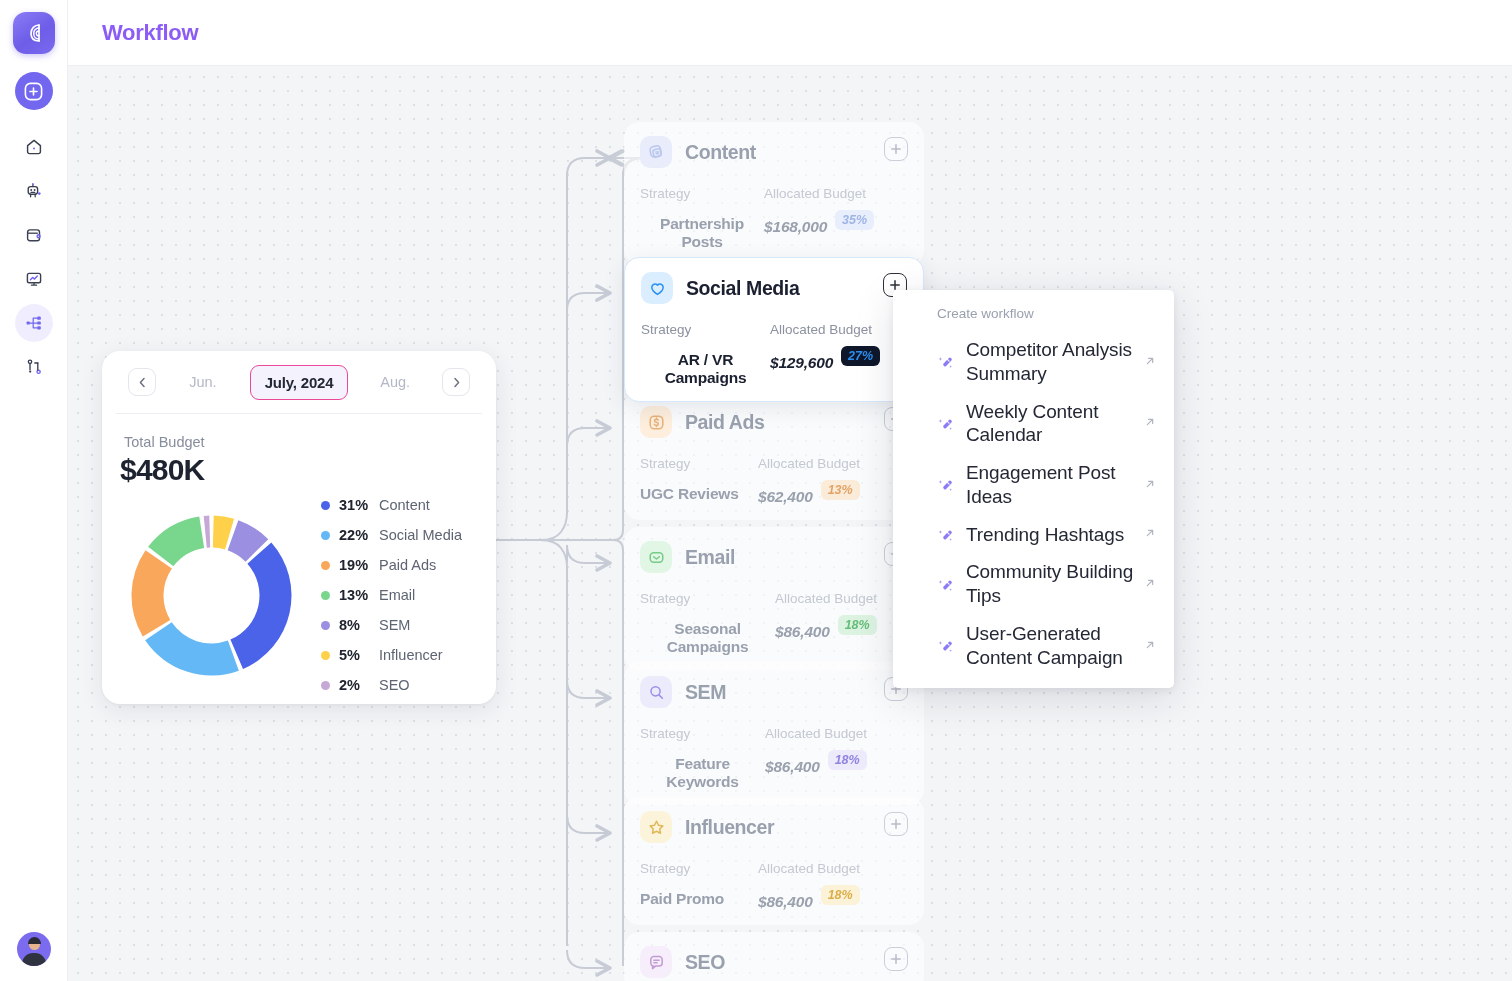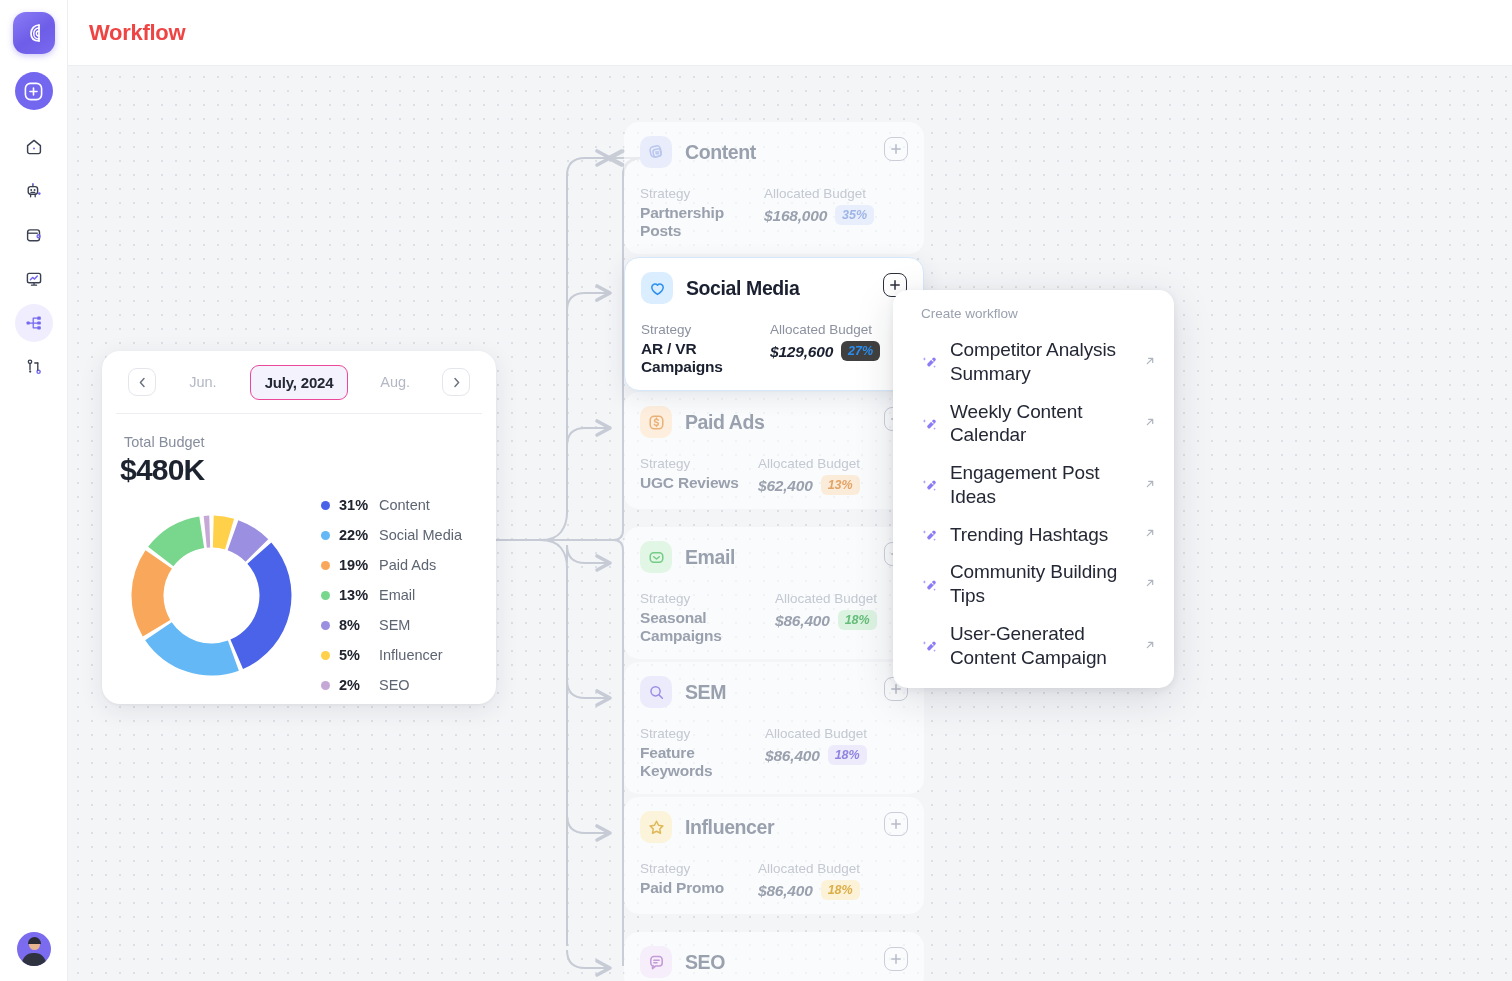--- a/index.html
+++ b/index.html
@@ -55,22 +55,22 @@
   
   .header {
     position: absolute; left: 68px; top: 0;
     width: 1444px; height: 66px;
     background: #ffffff;
     border-bottom: 1px solid #eceef1;
     display: flex; align-items: center;
     z-index: 30;
   }
   .page-title {
-    margin-left: 21px;
-    font-size: 22px; font-weight: 700; color: #ef4444; letter-spacing: -0.3px;
+    margin-left: 34px;
+    font-size: 22px; font-weight: 700; color: #8b5cf6; letter-spacing: -0.3px;
   }
 
   
   .canvas {
     position: absolute; left: 68px; top: 66px;
     width: 1444px; height: 915px;
     background-color: #f4f5f7;
     background-image: radial-gradient(#dcdfe5 1.1px, transparent 1.2px);
     background-size: 14px 14px;
     background-position: 3px 4px;
@@ -139,39 +139,39 @@
   .wf-title { margin-left: 13px; font-size: 19.5px; font-weight: 700; letter-spacing: -0.4px; }
   .wf-plus {
     position: absolute; right: 0; top: 1px;
     width: 24px; height: 24px; border-radius: 8px;
     border: 1.4px solid #c9ced9; background: transparent;
     display: flex; align-items: center; justify-content: center; cursor: pointer;
   }
   .wf-card.active .wf-plus { border-color: #2b303b; }
   .wf-body { display: flex; justify-content: space-between; margin-top: 18px; }
   .wf-col-label { font-size: 13.5px; color: #a6acb9; }
-  .wf-col-val { font-size: 15.5px; font-weight: 700; margin-top: 3px; letter-spacing: -0.2px; }
+  .wf-col-val { font-size: 15.5px; font-weight: 700; margin-top: 14px; letter-spacing: -0.2px; text-align: center; }
   .wf-right { text-align: left; width: 150px; }
   .wf-amount-row { display: flex; align-items: center; gap: 8px; margin-top: 3px; font-style: italic; }
   .wf-badge { font-size: 12.5px; font-weight: 700; padding: 3px 7px; border-radius: 6px; }
 
   .dim .wf-title { color: #9aa1ae; }
   .dim .wf-col-val { color: #9aa1ae; }
   .dim .wf-col-label { color: #c3c8d2; }
   .active .wf-title { color: #1b2030; }
   .active .wf-col-val { color: #1b2030; }
   .active .wf-col-label { color: #8b919f; }
 
   
   .dropdown {
     position: absolute; left: 893px; top: 290px;
-    width: 281px; border-radius: 15px;
+    width: 281px; border-radius: 5px;
     background: #ffffff;
     box-shadow: 0 10px 40px rgba(25,33,56,.13), 0 2px 8px rgba(25,33,56,.07);
-    padding: 14px 0 12px 0;
+    padding: 14px 0 12px 16px;
     z-index: 60;
   }
   .dd-header { font-size: 13.5px; color: #9aa1ae; padding: 2px 0 10px 28px; }
   .dd-item {
     display: flex; align-items: center;
     padding: 7px 18px 7px 28px;
     cursor: pointer;
   }
   .dd-icon { width: 17px; height: 17px; flex: none; margin-right: 12px; }
   .dd-label { flex: 1; font-size: 19px; color: #242835; line-height: 1.25; letter-spacing: -0.1px; }
@@ -435,21 +435,21 @@
           </div>
           <div class="wf-body">
             <div class="wf-left">
               <div class="wf-col-label">Strategy</div>
               <div class="wf-col-val">AR / VR Campaigns</div>
             </div>
             <div class="wf-right">
               <div class="wf-col-label">Allocated Budget</div>
               <div class="wf-amount-row">
                 <span class="wf-col-val">$129,600</span>
-                <span class="wf-badge" style="background:#404040;color:#2a8ef0">27%</span>
+                <span class="wf-badge" style="background:#0f172a;color:#2a8ef0">27%</span>
               </div>
             </div>
           </div>
         </div>
         <div class="wf-card dim" style="top: 326px; left: 556px;">
           <div class="wf-head">
             <span class="wf-icon" style="background:#fdeedd">
               <svg width="19" height="19" viewBox="0 0 20 20">
                 <rect x="3.4" y="3.4" width="13.2" height="13.2" rx="4.2" stroke="#e8b278" stroke-width="1.6" fill="none" stroke-linecap="round" stroke-linejoin="round"></rect>
                 <path d="M11.8 7.6c-.5-.8-1.2-1.1-2-1.1-1.1 0-1.9.6-1.9 1.6 0 2.2 4 1 4 3.2 0 1.1-.9 1.7-2.1 1.7-.9 0-1.7-.4-2.1-1.1M10 5.3v1.2M10 13v1.2" stroke="#e8b278" stroke-width="1.6" fill="none" stroke-linecap="round" stroke-linejoin="round"></path>

